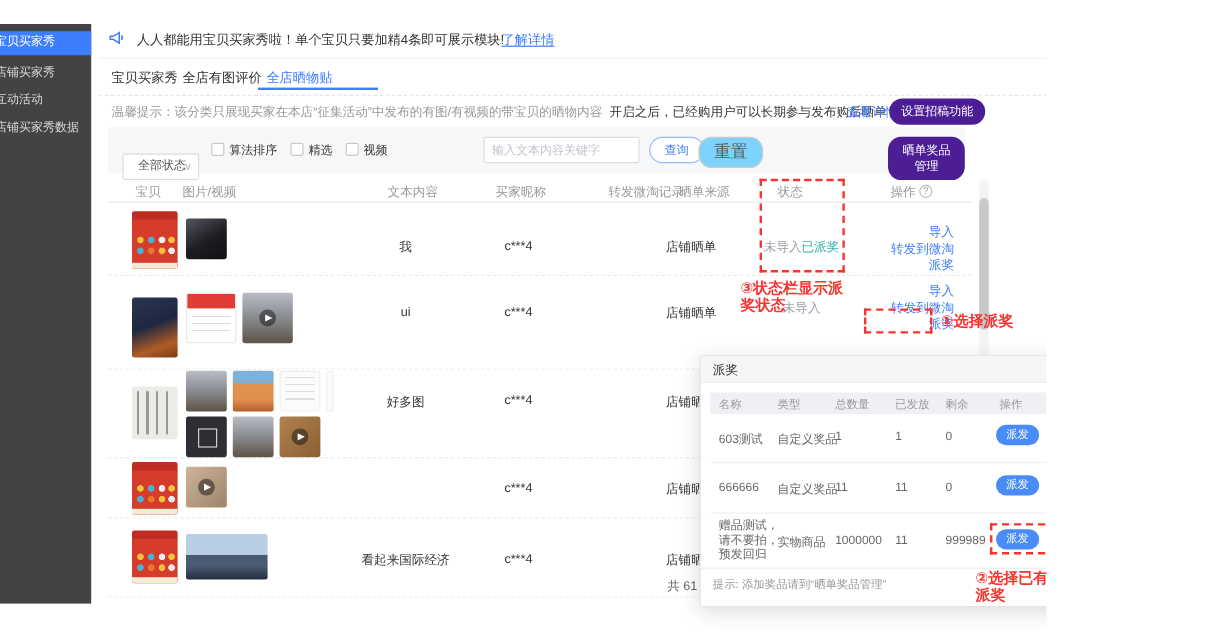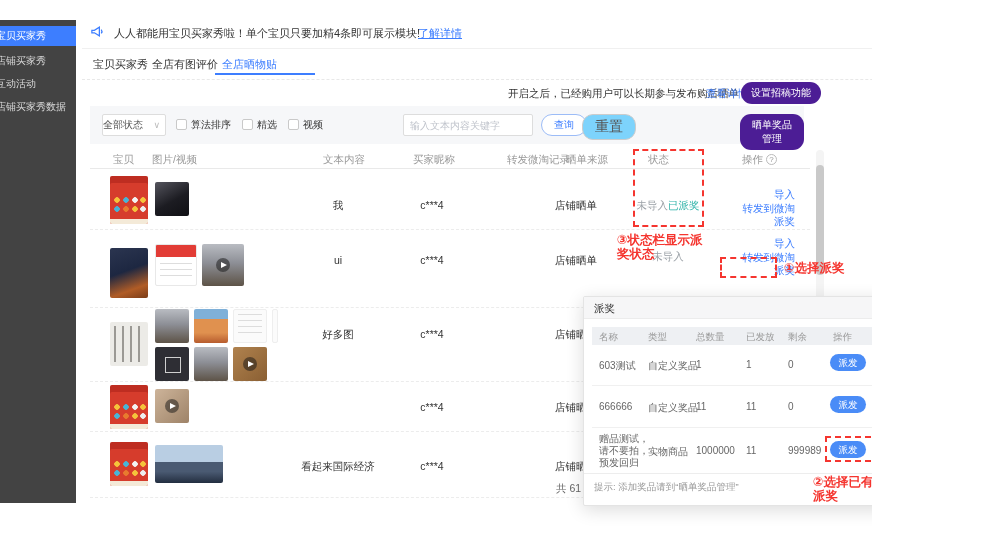--- a/index.html
+++ b/index.html
@@ -10,21 +10,21 @@
   .lnk{color:#3d7eff;cursor:pointer}
   .pillblue{background:#4c1d95;color:#fff;border:none;border-radius:11px;padding:4px 10px;font-size:10px;cursor:pointer}
   .ghostblue{background:#fff;color:#3d7eff;border:1px solid #9cbcf7;border-radius:11px;padding:3px 12px;font-size:10px;cursor:pointer}
   .ghostgray{background:#7dd3fc;color:#555;border:1px solid #ccc;border-radius:11px;padding:3px 12px;font-size:14px;cursor:pointer}
   
   .sidebar{left:0;top:20px;width:76px;height:483px;background:#434343}
   .side-item{position:absolute;left:0;width:76px;height:20px;line-height:20px;font-size:10px;color:#d8d8d8;white-space:nowrap;overflow:hidden;text-indent:-4px;cursor:pointer}
   .side-item.active{background:#3d7eff;color:#fff}
   
   .filterbar{left:90px;top:106px;width:714px;height:38px;background:#f6f7f9}
-  .selectbox{position:absolute;left:12px;top:8px;width:64px;height:22px;background:#fff;border:1px solid #ddd;border-radius:2px;font-size:10px;color:#555;line-height:20px;padding-left:0;cursor:pointer}
+  .selectbox{position:absolute;left:12px;top:22px;width:64px;height:22px;background:#fff;border:1px solid #ddd;border-radius:2px;font-size:10px;color:#555;line-height:20px;padding-left:12px;cursor:pointer}
   .selectbox .chev{position:absolute;right:5px;top:0;color:#bbb;font-size:9px}
   .cbx{display:inline-block;width:11px;height:11px;border:1px solid #c9c9c9;border-radius:2px;background:#fff;vertical-align:-2px;margin-right:4px}
   .cbwrap{position:absolute;top:12px;font-size:10px;color:#333;cursor:pointer;white-space:nowrap}
   .inputbox{position:absolute;top:8px;height:22px;background:#fff;border:1px solid #ddd;border-radius:2px}
   .inputbox input{border:none;outline:none;width:100%;height:100%;font-size:10px;padding:0 6px;color:#333;background:transparent;font-family:inherit}
   .inputbox input::placeholder{color:#c0c4cc}
   .cal{position:absolute;right:5px;top:6px;width:9px;height:9px;border:1px solid #c9c9c9;border-radius:1px}
   .cal::before{content:"";position:absolute;left:1px;top:1px;width:5px;height:1px;background:#c9c9c9}
   
   .th{position:absolute;top:153px;font-size:10.5px;color:#999}
@@ -100,20 +100,21 @@
   <span class="a f11 dark" style="left:114px;top:26px">人人都能用宝贝买家秀啦！单个宝贝只要加精4条即可展示模块!</span>
   <span class="a f11 lnk" style="left:418px;top:26px;text-decoration:underline">了解详情</span>
   <div class="a" style="left:82px;top:48px;width:926px;height:1px;background:#f0f0f0"></div>
 
   <span class="a f11" style="left:93px;top:57px;color:#333;cursor:pointer">宝贝买家秀</span>
   <span class="a f11" style="left:152px;top:57px;color:#333;cursor:pointer">全店有图评价</span>
   <span class="a f11" style="left:222px;top:57px;color:#3d7eff;cursor:pointer">全店晒物贴</span>
   <div class="a" style="left:215px;top:73px;width:100px;height:2px;background:#3d7eff"></div>
   <div class="a" style="left:82px;top:79px;width:926px;border-top:1px dashed #e8e8e8"></div>
 
+  <span class="a f105" style="left:93px;top:87px;color:#999">温馨提示：该分类只展现买家在本店“征集活动”中发布的有图/有视频的带宝贝的晒物内容</span>
   <span class="a f105 dark" style="left:508px;top:87px">开启之后，已经购用户可以长期参与发布购后晒单</span>
   <span class="a f105 lnk" style="left:706px;top:87px">查看详情&gt;&gt;</span>
   <button class="a pillblue" style="left:741px;top:82px">设置招稿功能</button>
 
   <div class="a filterbar">
     <div class="selectbox">
       <span>全部状态</span>
       <span class="chev">∨</span>
     </div>
     <label class="cbwrap" style="left:86px"><span class="cbx"></span><span>算法排序</span></label>

